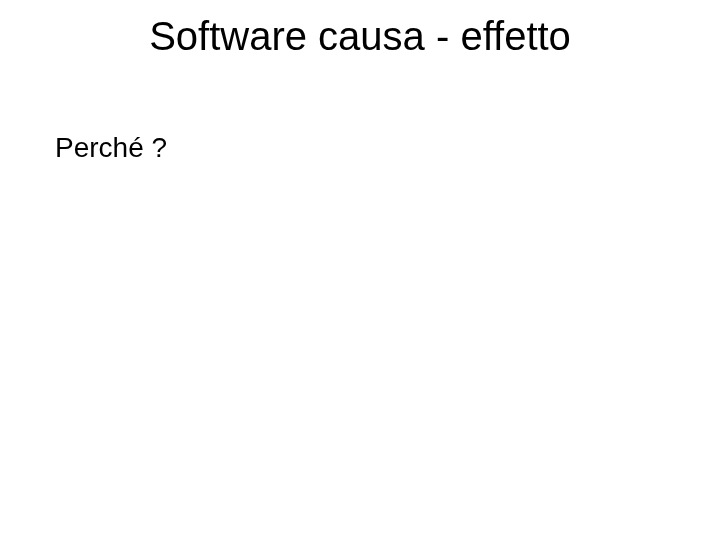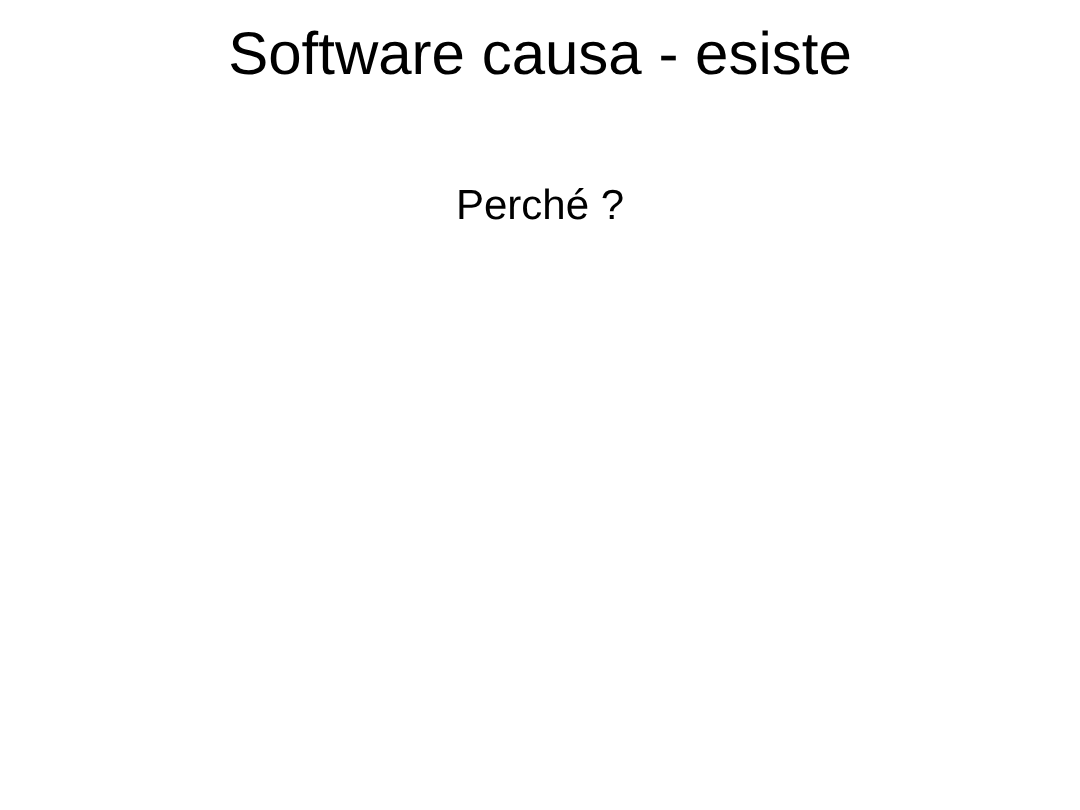--- a/index.html
+++ b/index.html
@@ -31,26 +31,25 @@
   .body {
     position: absolute;
     top: 120px;
     left: 44px;
     right: 44px;
     font-size: 28px;
     line-height: 1.2;
     font-weight: 400;
   }
   .body p {
-    margin: 0;
-    text-align: center;
+    margin: 11px;
   }
 </style>
 </head>
 <body>
 
 <div class="slide">
-  <div class="title">Software causa -  esiste</div>
+  <div class="title">Software causa -  effetto</div>
 
   <div class="body">
     <p>Perché ?</p>
   </div>
 </div>
 
 </body></html>

